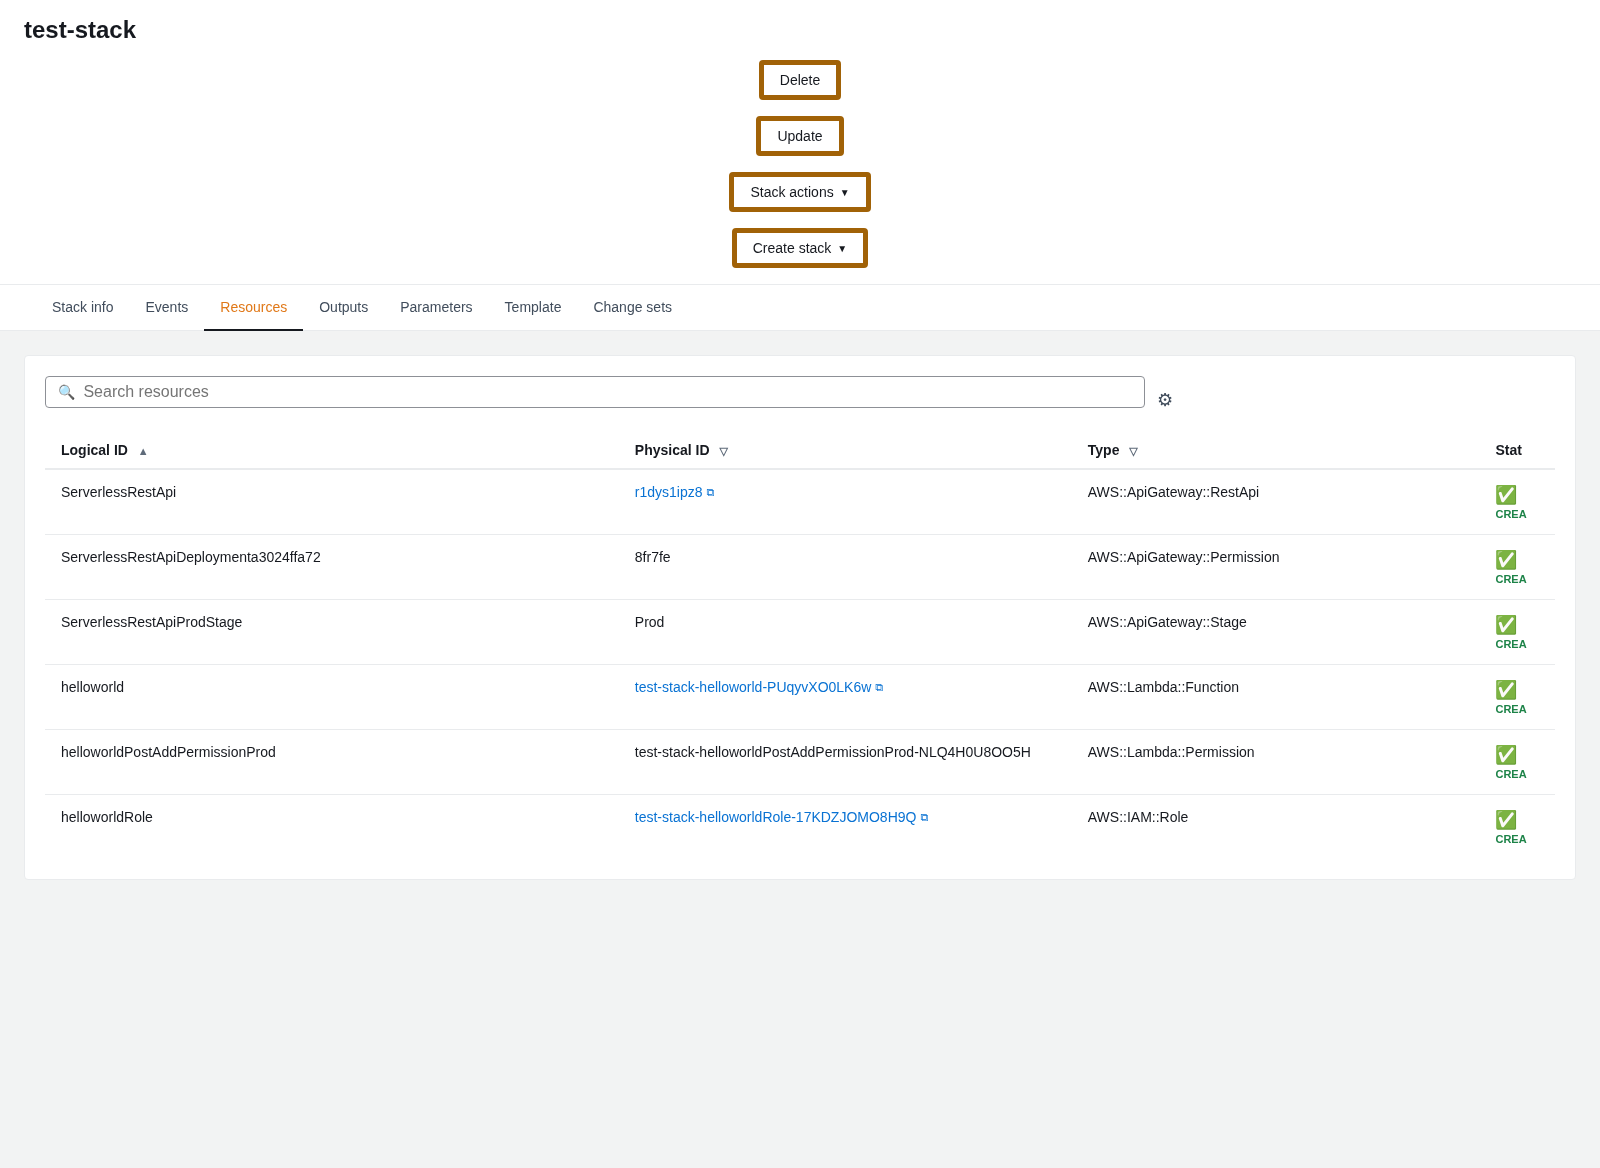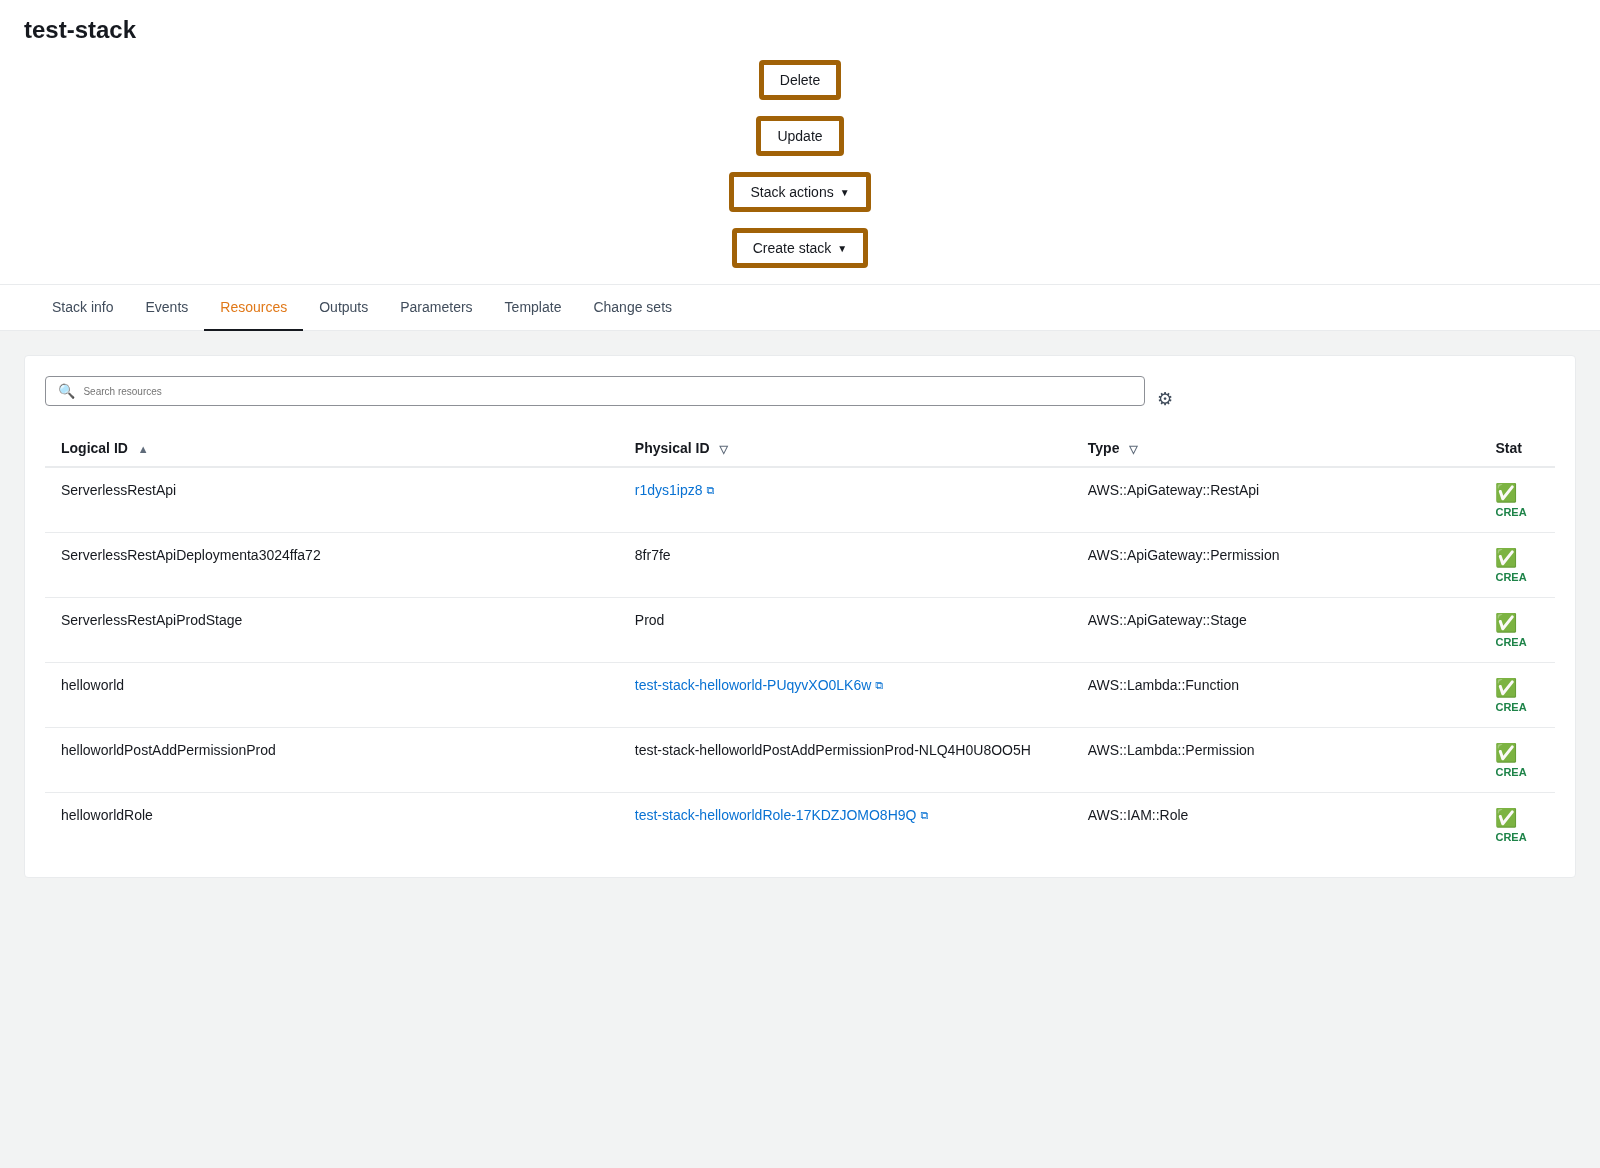--- a/index.html
+++ b/index.html
@@ -19,21 +19,21 @@
     
     .main { padding: 24px; }
     .card { background: #fff; border: 1px solid #e9ebed; border-radius: 4px; padding: 20px; }
 
     
     .resources-header { display: flex; align-items: center; justify-content: space-between; margin-bottom: 16px; }
     .refresh-btn { border: 1px solid #8d9096; background: #fff; padding: 6px 10px; border-radius: 4px; cursor: pointer; font-size: 16px; }
 
     
     .search-bar { display: flex; align-items: center; border: 1px solid #8d9096; border-radius: 4px; padding: 6px 12px; margin-bottom: 16px; background: #fff; max-width: 1100px; }
-    .search-bar input { border: none; outline: none; flex: 1; font-size: 10px; color: #6d28d9; background: transparent; }
+    .search-bar input { border: none; outline: none; flex: 1; font-size: 16px; color: #6d28d9; background: transparent; }
     .search-icon { color: #5f6b7a; margin-right: 8px; font-size: 14px; }
     .gear-btn { background: none; border: none; cursor: pointer; color: #414d5c; font-size: 18px; }
 
     
     .table { width: 100%; border-collapse: collapse; }
     .table th { text-align: left; padding: 10px 16px; font-weight: 700; font-size: 14px; color: #16191f; border-bottom: 2px solid #e9ebed; cursor: pointer; white-space: nowrap; }
     .table th .sort-icon { margin-left: 6px; font-size: 11px; color: #5f6b7a; }
     .table td { padding: 14px 16px; border-bottom: 1px solid #e9ebed; font-size: 14px; vertical-align: top; }
     .table tr:last-child td { border-bottom: none; }
     .link { color: #0972d3; text-decoration: none; display: inline-flex; align-items: center; gap: 4px; }

